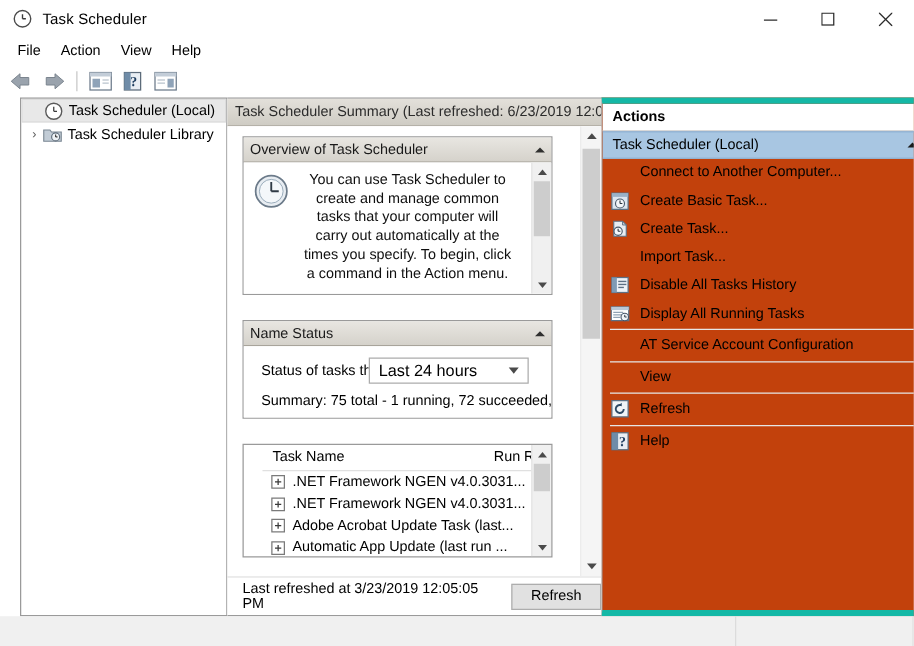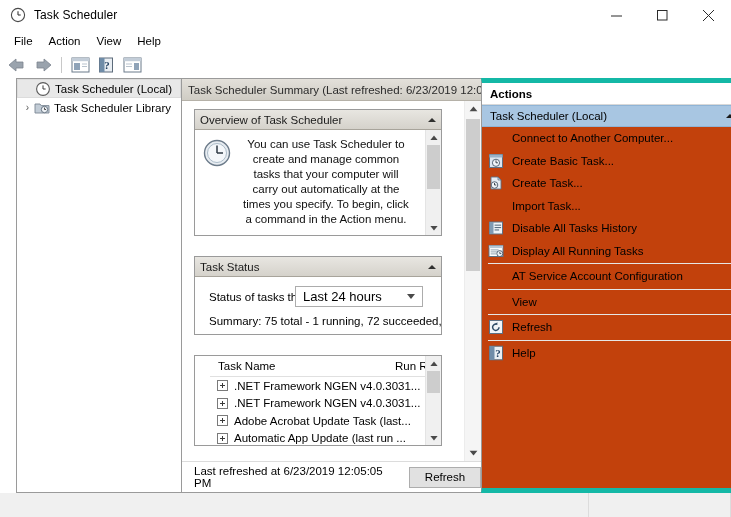--- a/index.html
+++ b/index.html
@@ -608,21 +608,21 @@
                 <svg width="8" height="6" viewBox="0 0 8 6">
                     <path d="M4 5.4 L0.4 1 L7.6 1 Z" fill="#4a4a4a"></path>
                   </svg>
               </div>
             </div>
           </div>
         </div>
 
         <div class="group">
           <div class="group-header">
-            <span class="ghl">Task Status</span>
+            <span class="ghl">Name Status</span>
             <span class="chev-up"></span>
           </div>
           <div class="group-content status-content">
             <div class="status-row1">
               <span class="status-label">Status of tasks th...</span>
               <div class="combo">
                 <span>Last 24 hours</span>
                 <span class="chev-dn-sm"></span>
               </div>
             </div>
@@ -679,21 +679,21 @@
         <div class="os-thumb"></div>
         <div class="os-arrow dn">
           <svg width="9" height="6" viewBox="0 0 9 6">
               <path d="M4.5 5.4 L0.6 0.8 L8.4 0.8 Z" fill="#4a4a4a"></path>
             </svg>
         </div>
       </div>
     </div>
 
     <div class="refresh-bar">
-      <span class="refresh-text">Last refreshed at 6/23/2019 12:05:05 PM</span>
+      <span class="refresh-text">Last refreshed at 3/23/2019 12:05:05 PM</span>
       <div class="btn">
         <span>Refresh</span>
       </div>
     </div>
   </div>
 
   <div class="actions-pane">
     <div class="actions-title">Actions</div>
     <div class="actions-group-hd">
       <span class="lbl">Task Scheduler (Local)</span>

